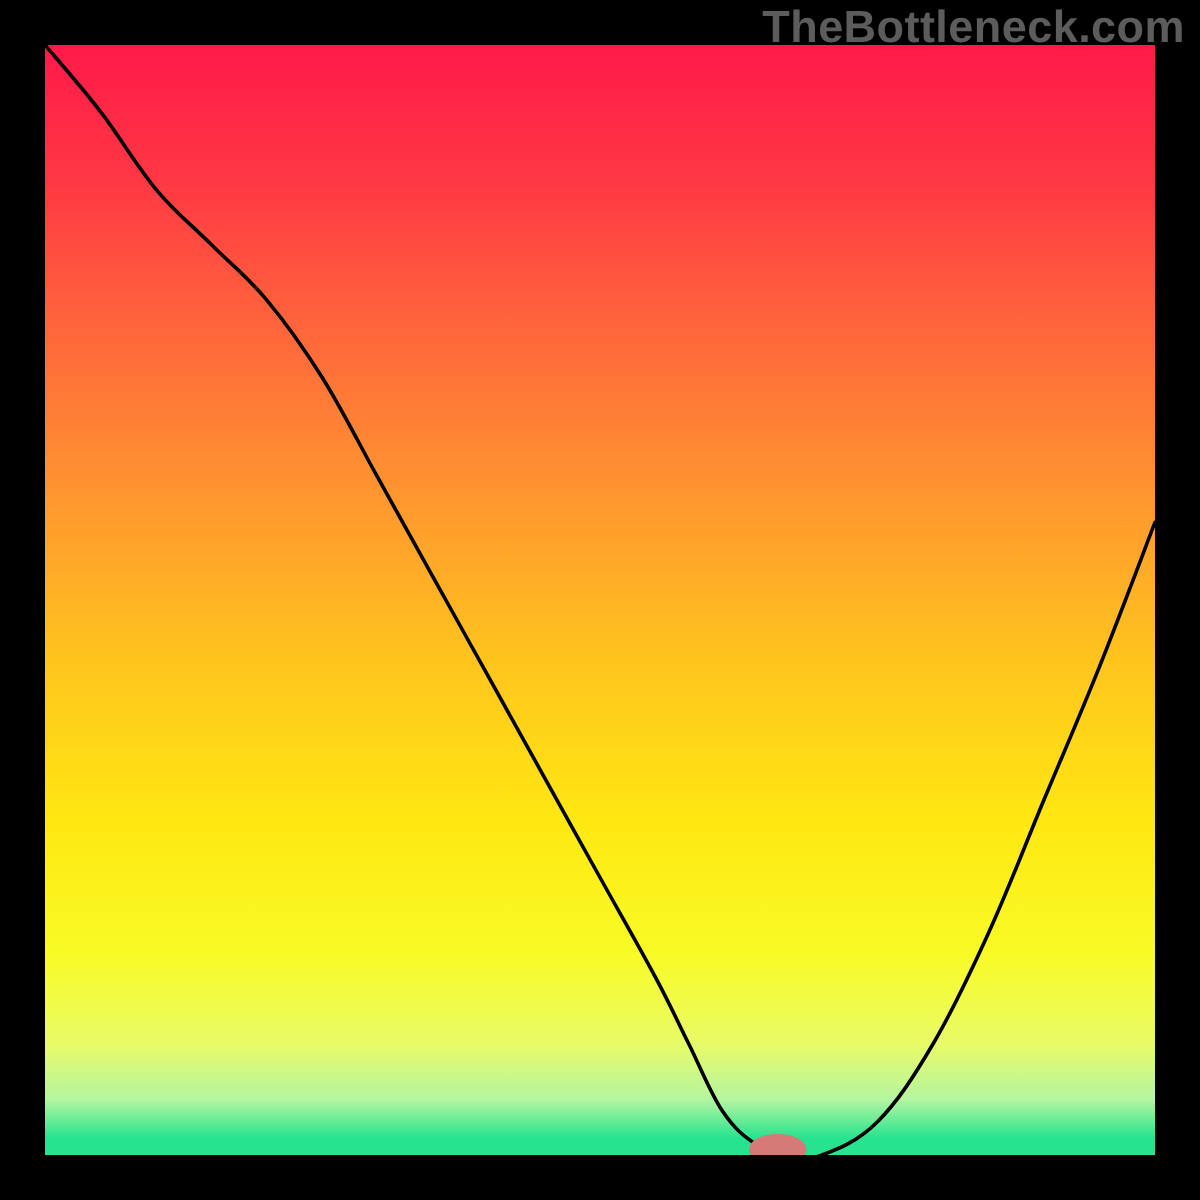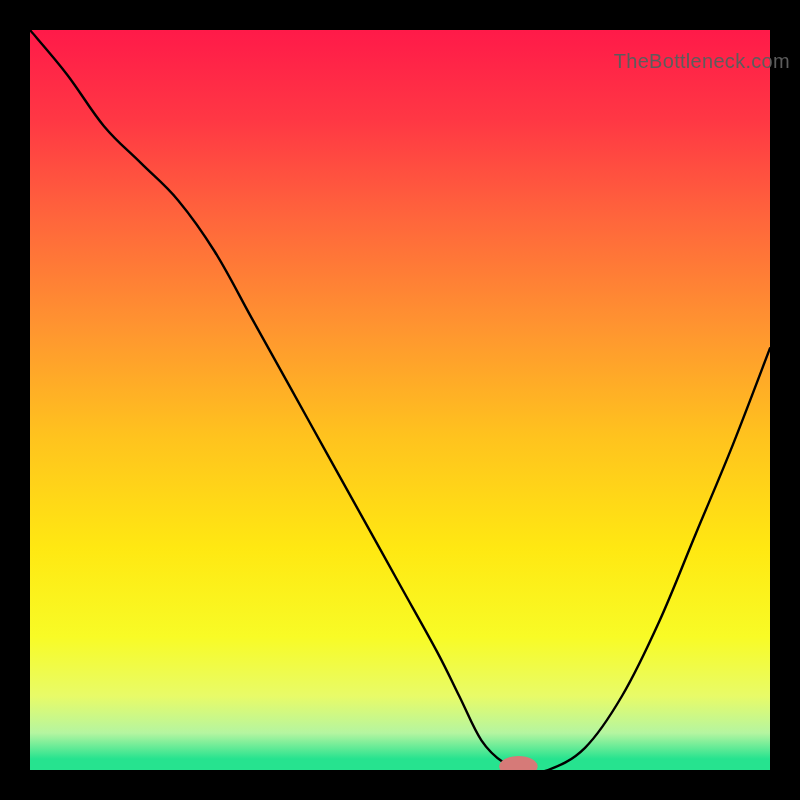--- a/index.html
+++ b/index.html
@@ -15,25 +15,24 @@
     position: relative;
     width: 800px;
     height: 800px;
     background: #000000;
   }
   .watermark {
     position: absolute;
     top: 2px;
     right: 10px;
     color: #5c5c5c;
-    font-size: 20px;
-    font-weight: 400;
+    font-size: 30px;
+    font-weight: 700;
     letter-spacing: 0.3px;
     z-index: 20;
-    margin-top: 48px;
   }
   .plot-area {
     position: absolute;
     left: 30px;
     top: 30px;
     width: 740px;
     height: 740px;
     overflow: hidden;
     z-index: 5;
   }

